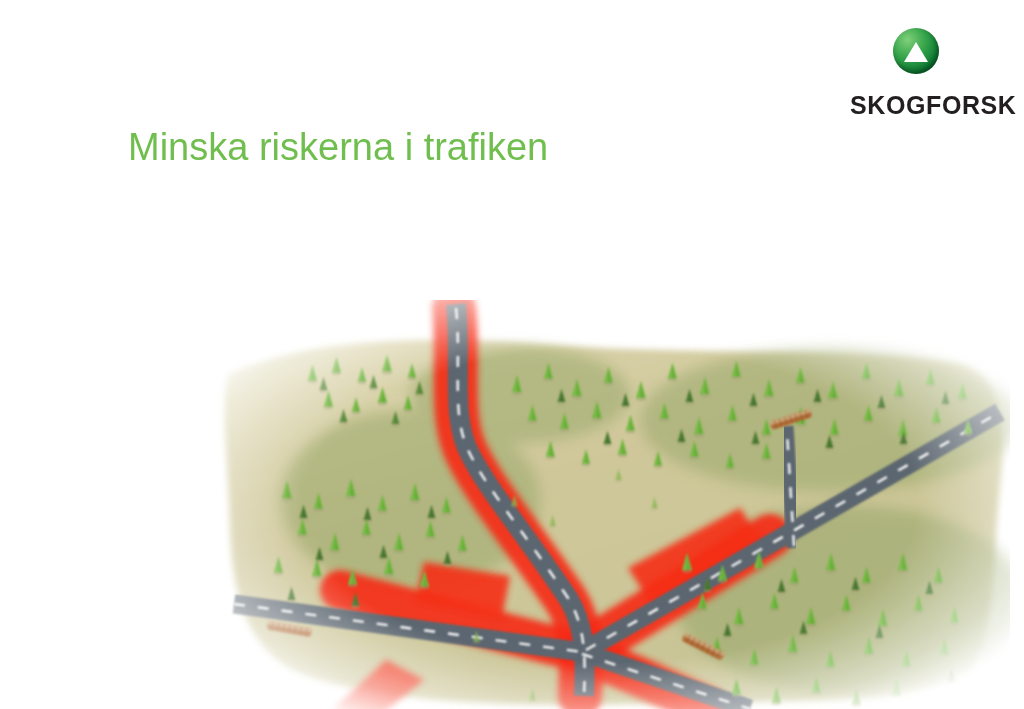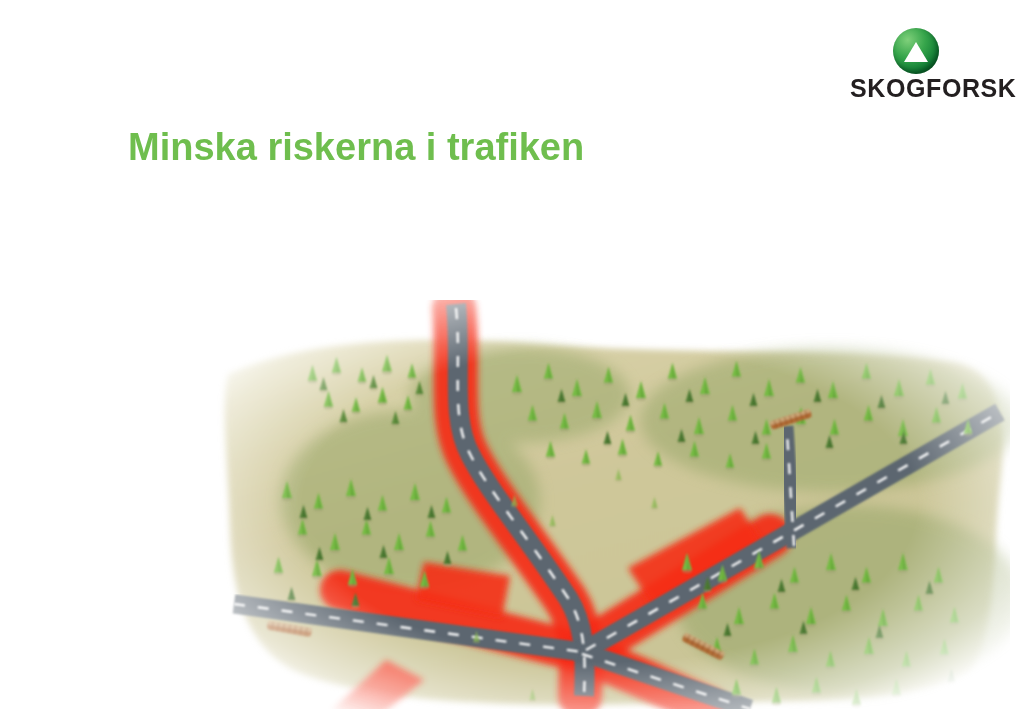--- a/index.html
+++ b/index.html
@@ -48,36 +48,36 @@
     left: 50%;
     top: 53%;
     transform: translate(-50%, -50%);
     width: 0; height: 0;
     border-left: 12px solid transparent;
     border-right: 12px solid transparent;
     border-bottom: 20px solid #ffffff;
   }
   #logo-wordmark {
     display: block;
-    margin-top: 2px;
+    margin-top: 19px;
     font-family: "Liberation Sans", sans-serif;
     font-weight: bold;
     font-size: 25px;
     letter-spacing: 0.6px;
     color: #231f20;
     line-height: 1;
   }
 
   
   #slide-title {
     position: absolute;
     left: 128px;
     top: 126px;
     font-size: 38px;
-    font-weight: bold;
+    font-weight: normal;
     color: #6fbe4e;
     line-height: 1.15;
     white-space: nowrap;
   }
   #slide-body {
     position: absolute;
     left: 126px;
     top: 236px;
     font-size: 25px;
     font-weight: normal;

